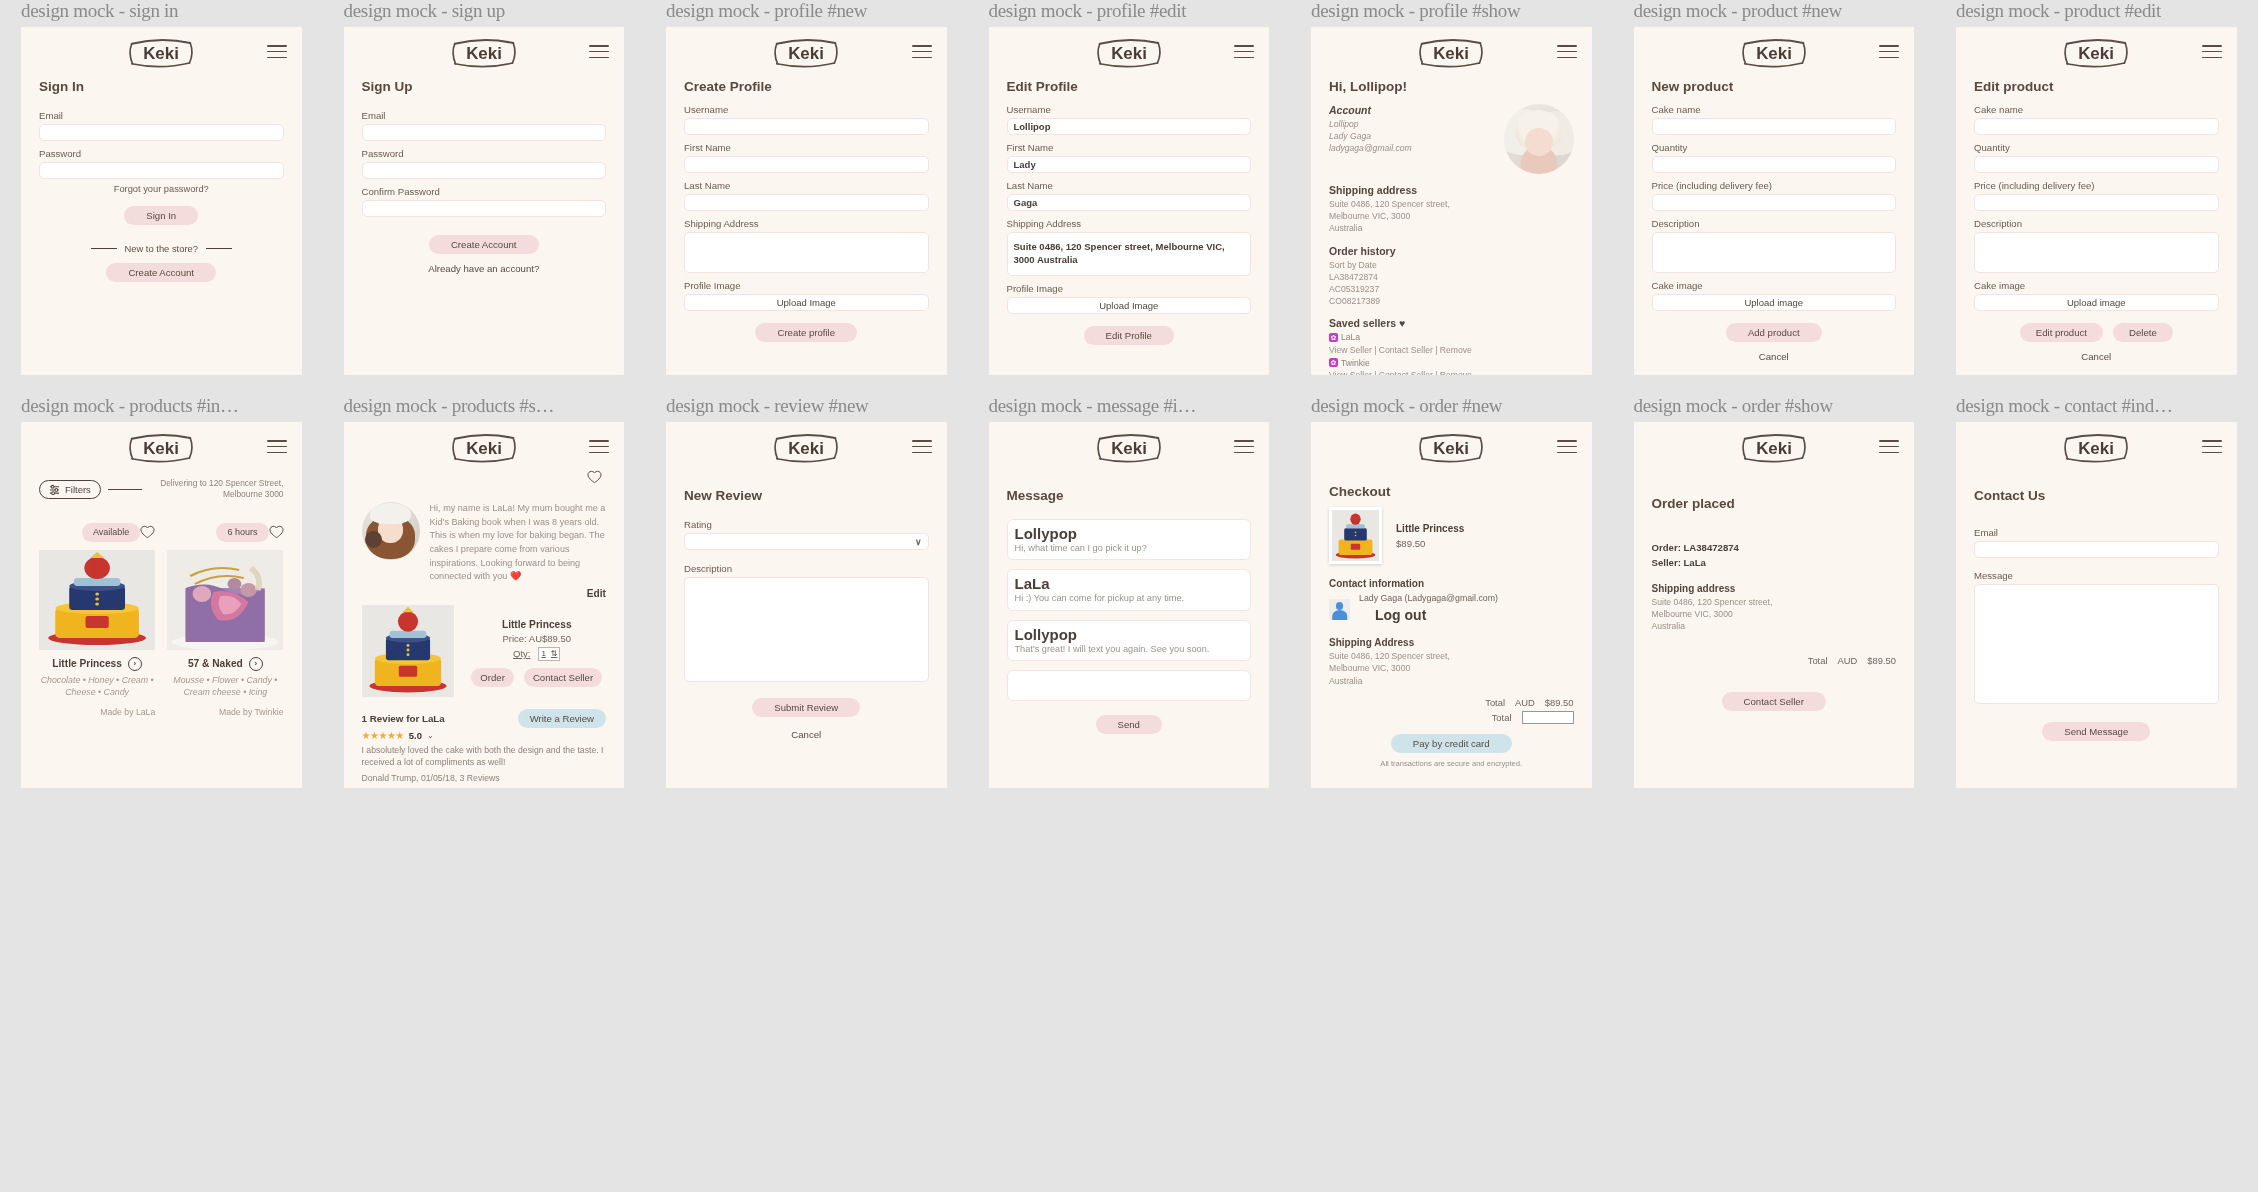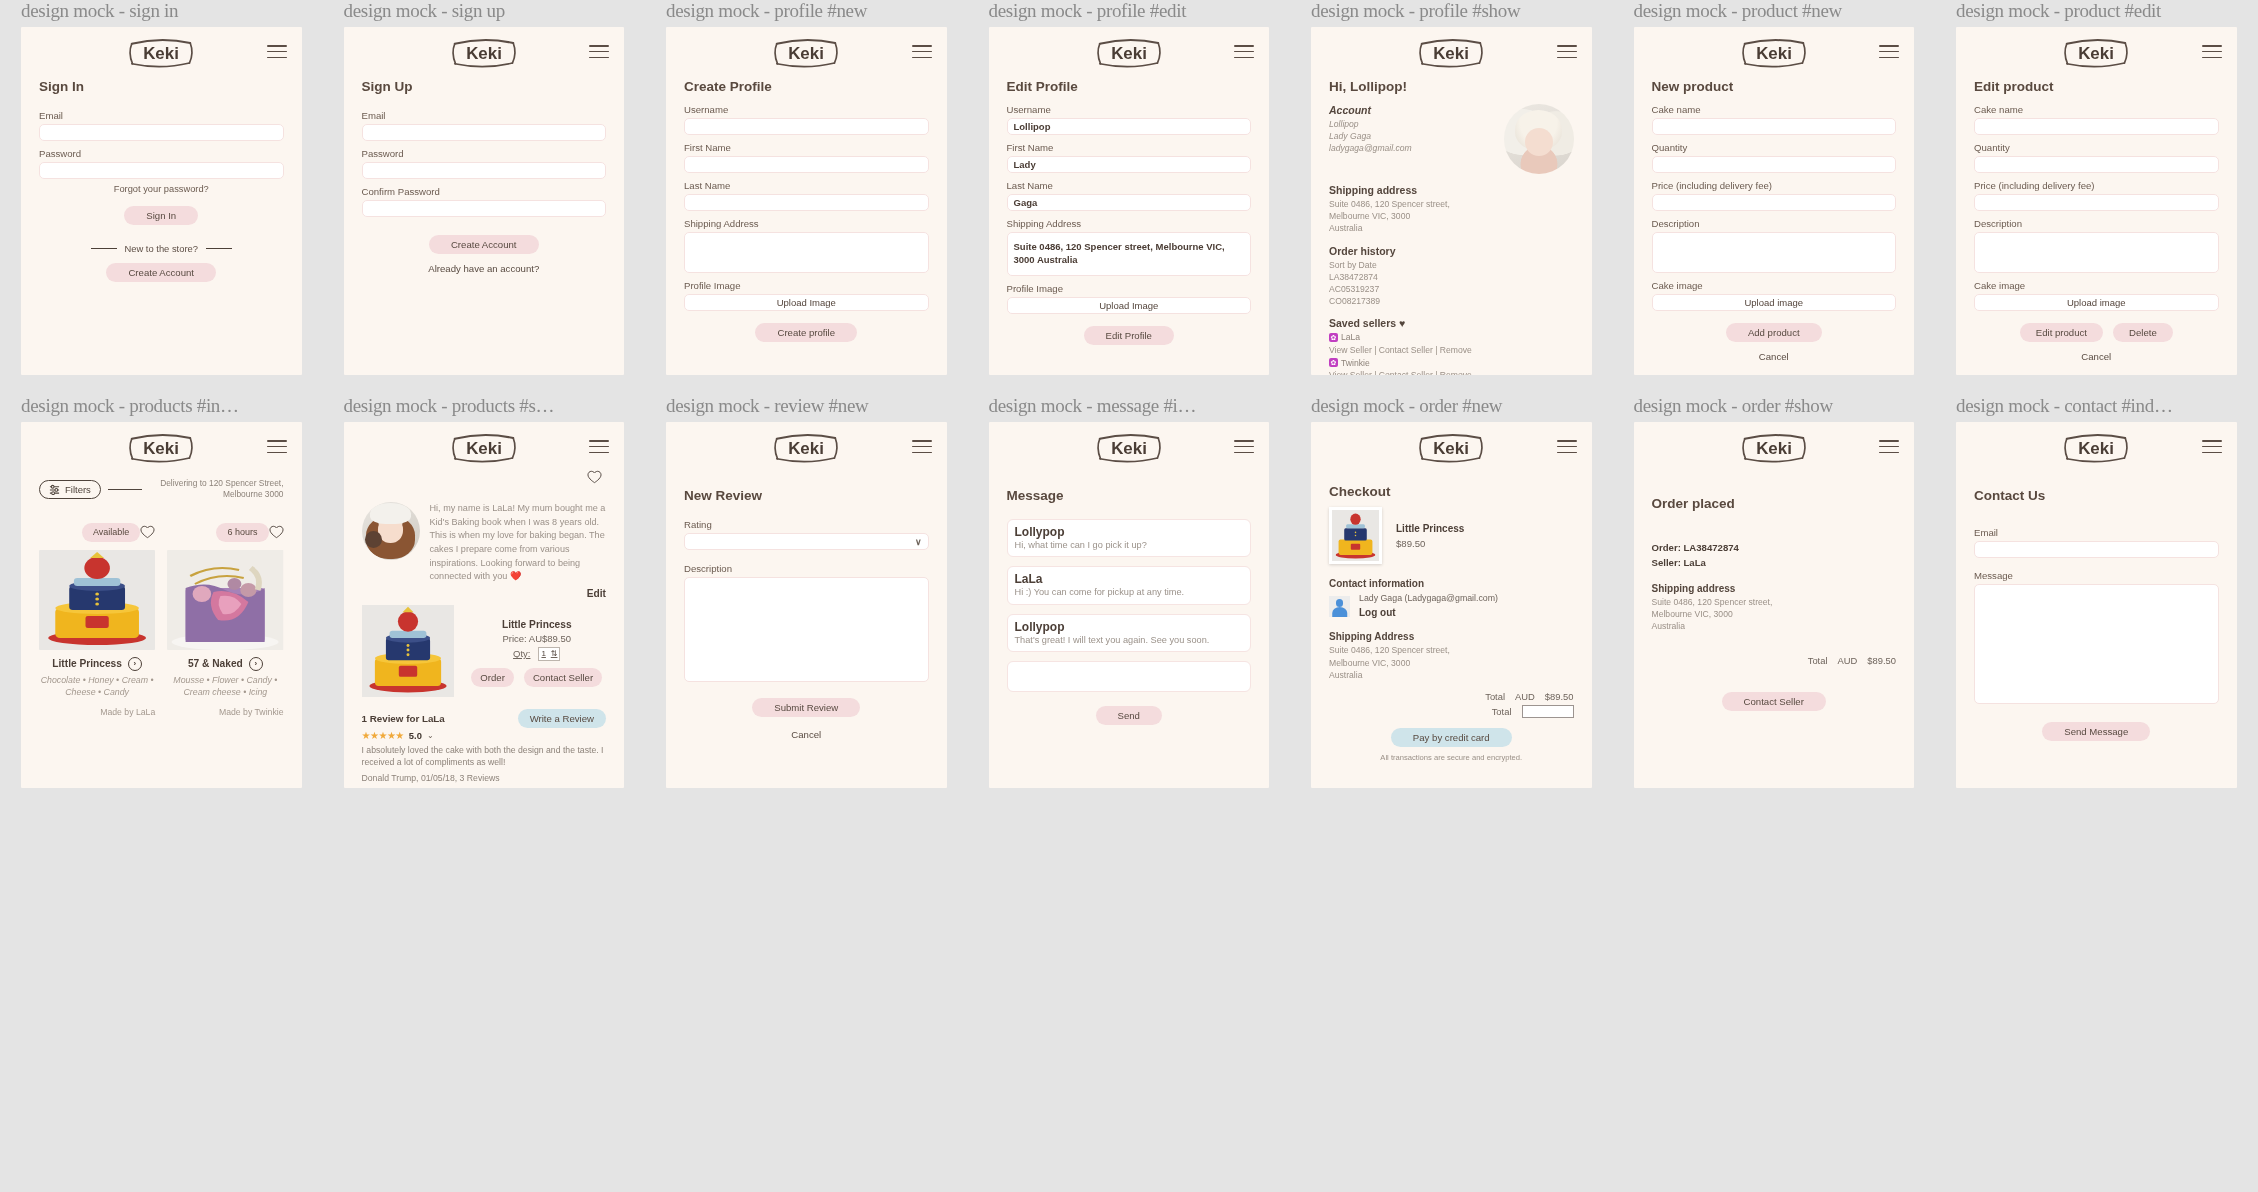--- a/index.html
+++ b/index.html
@@ -200,38 +200,38 @@
   .rev-title { font-size: 9.8px; font-weight:bold; color:#4c3f37;}
   .stars { color: #f0a93b; font-size: 10px; letter-spacing: -0.5px;}
   .rev-score { font-size: 9.4px; font-weight:bold; color:#3f342d; }
   .rev-body { font-size: 8.7px; color: #8d837a; line-height: 1.45; margin-top: 3px;}
 
   
   .msg {
     background:#fff; border:1px solid #f6e4e2; border-radius: 6px;
     padding: 5px 7px; margin-bottom: 9px;
   }
-  .msg-who { font-size: 12px; font-weight: bold; color: #4c3f37; }
+  .msg-who { font-size: 15px; font-weight: bold; color: #4c3f37; }
   .msg-txt { font-size: 9.2px; color: #9b928a; line-height: 1.35; }
   .msg.empty { height: 31px; }
 
   
   .co-row { display:flex; gap: 14px; margin-top: 6px; align-items:center;}
   .co-thumb { width: 53px; height: 57px; flex:0 0 53px; background:#fff; padding:3px;
               box-shadow: 0 1px 3px rgba(0,0,0,.16); }
   .co-name { font-size: 10px; font-weight:bold; color:#4c3f37;}
   .co-price { font-size: 9.6px; color:#6e645c; margin-top: 4px;}
   .contact-row { display:flex; gap:9px; align-items:center; margin-top:3px;}
   .user-av { width: 21px; height: 21px; flex:0 0 21px; background:#ececec; position:relative; overflow:hidden;}
   .user-av::before{content:"";position:absolute;left:50%;top:16%;width:38%;height:38%;
     transform:translateX(-50%);border-radius:50%;background:#4a90d9;}
   .user-av::after{content:"";position:absolute;left:50%;top:56%;width:74%;height:58%;
     transform:translateX(-50%);border-radius:50% 50% 0 0;background:#4a90d9;}
   .contact-txt { font-size: 8.8px; color: #6e645c; line-height:1.5;}
-  .contact-txt b { color: #4c3f37; font-size: 10px;}
+  .contact-txt b { color: #4c3f37; font-size: 14px; margin-left: 16px;}
   .totals { margin-top: 10px; display:flex; flex-direction:column; align-items:flex-end; gap:3px;}
   .tot-line { display:flex; gap: 10px; align-items:center; font-size: 9.4px; color:#6e645c;}
   .tot-line .lbl { width:34px; text-align:right;}
   .tot-input { width: 52px; height: 13px; border:1px solid #9c9490; background:#fff;}
   .secure { font-size: 7.6px; color:#9a9087; text-align:center; margin-top: 6px;}
 
   
   .ord-line { font-size: 9.6px; font-weight:bold; color:#4c3f37; line-height:1.55;}
 </style>
 </head>

